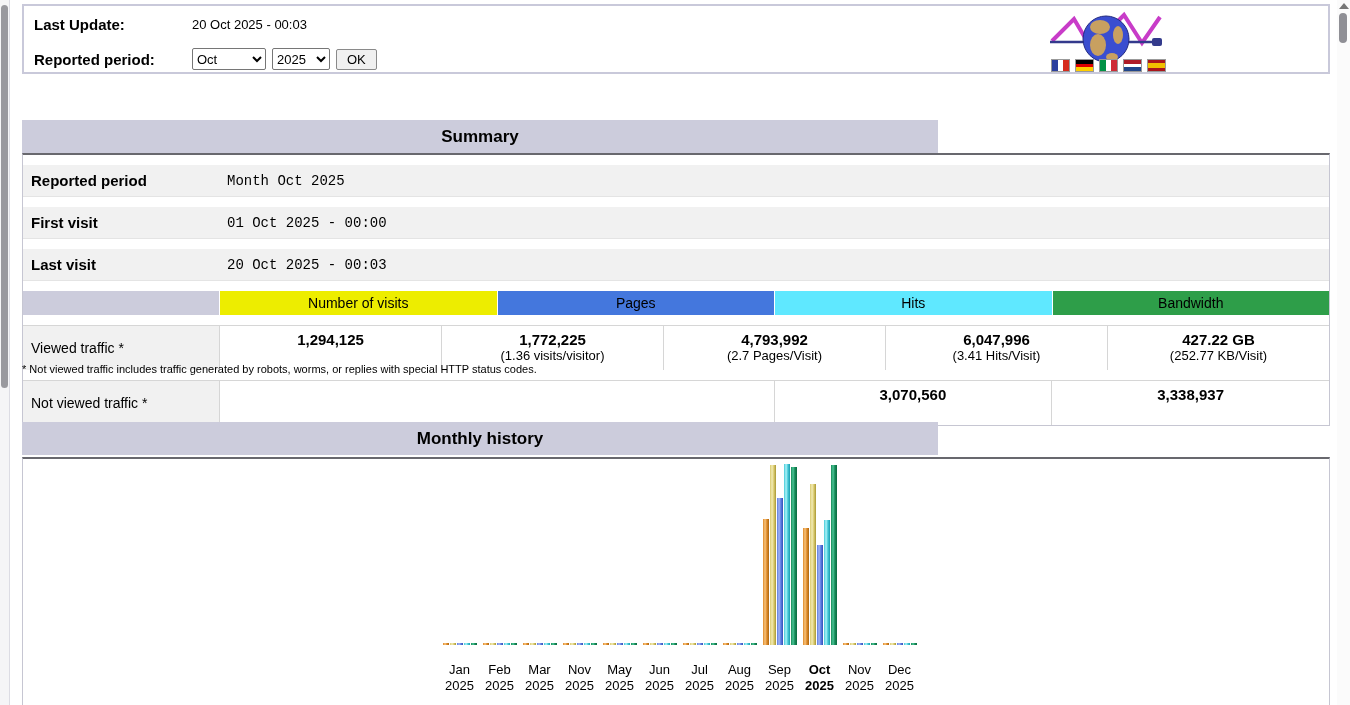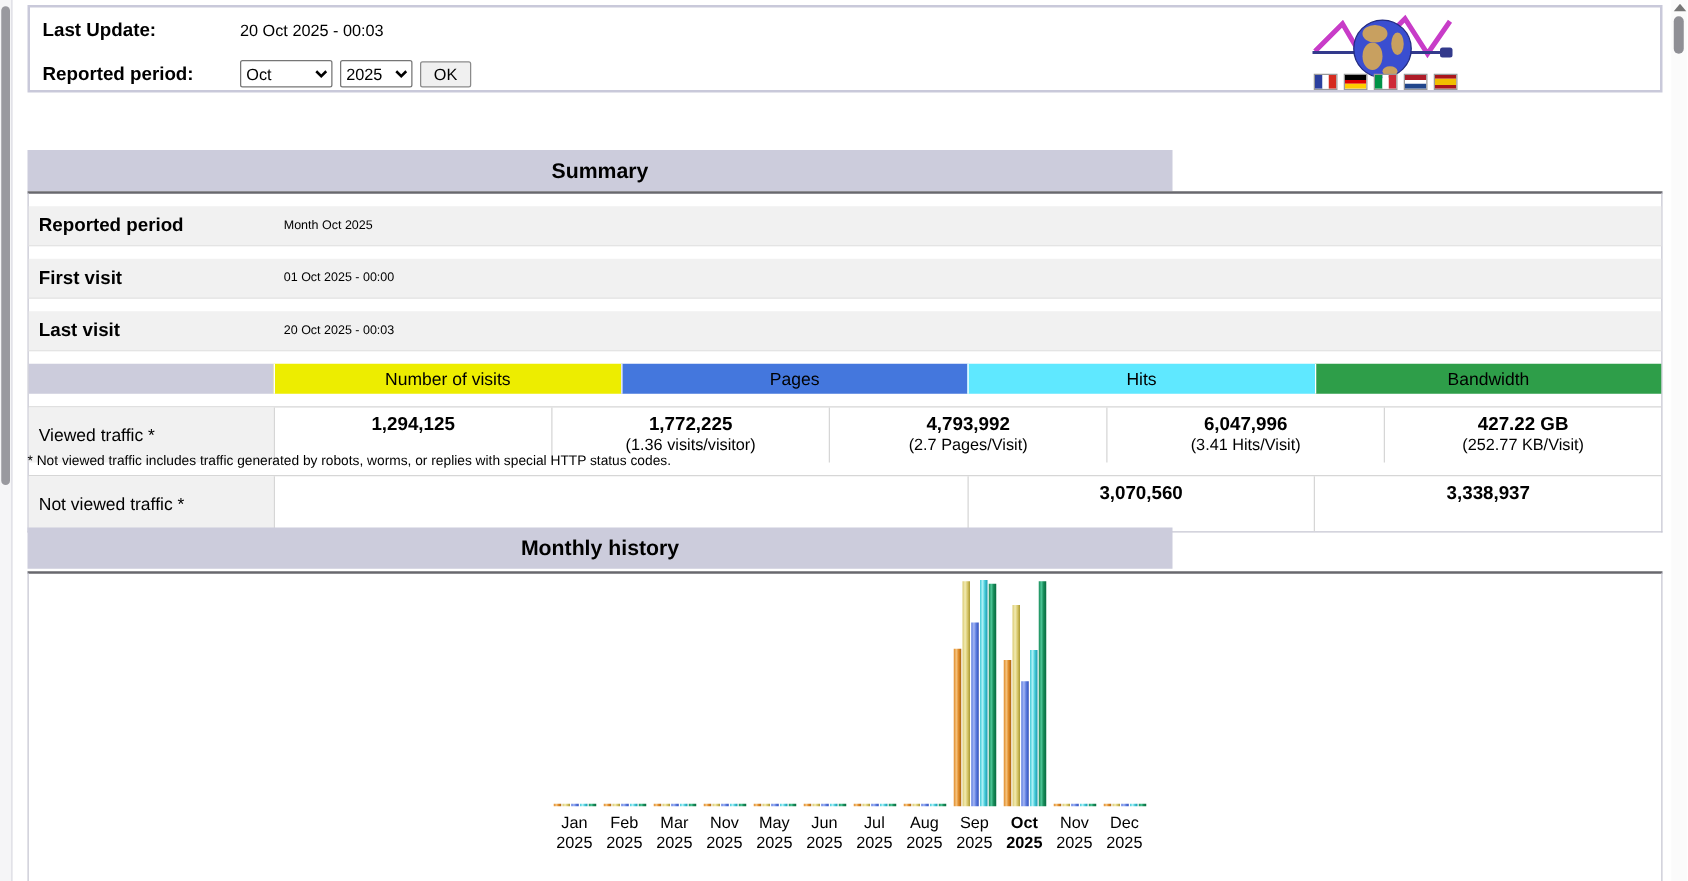--- a/index.html
+++ b/index.html
@@ -49,21 +49,21 @@
   .bar-summary { top:120px; }
   .bar-monthly { top:422px; }
 
   
   .sumtable { position:absolute; left:22px; top:153px; width:1308px;
     border-top:2px solid #68686e; border-left:1px solid #c6c6d2;
     border-right:1px solid #c6c6d2; border-bottom:1px solid #c6c6d2; background:#fff; }
   .srow { display:flex; width:100%;margin-top:10px; }
   .inforow { background:#f1f1f1; height:32px; align-items:center; border-bottom:1px solid #e4e4e4; }
   .inforow .ilabel { width:196px; padding-left:8px; font-weight:bold; font-size:15px; }
-  .inforow .ivalue { font-size:10px; padding-left:8px; }
+  .inforow .ivalue { font-size:14px; padding-left:8px;font-family:Liberation Mono, monospace; }
   .hdrrow { height:24px; }
   .hdrrow .corner { width:196px; background:#ccccdc; }
   .hdrrow .hcell { flex:1; display:flex; align-items:center; justify-content:center;
     font-size:14px; border-left:1px solid #fff; }
   .datarow { border-top:1px solid #d6d6d6; }
   .datarow .rlabel { width:196px; background:#f1f1f1; font-size:14px;
     display:flex; align-items:center; padding-left:8px; }
   .vcell { flex:1; border-left:1px solid #d6d6d6; display:flex; flex-direction:column;
     align-items:center; padding:5px 0; min-height:44px; }
   .vcell .main { font-weight:bold; font-size:15px; }
@@ -72,21 +72,21 @@
   .footnote { position:absolute; left:22px; top:363px; font-size:11px; }
 
   
   .chartbox { position:absolute; left:22px; top:457px; width:1308px; height:248px;
     border-top:2px solid #68686e; border-left:1px solid #c6c6d2;
     border-right:1px solid #c6c6d2; background:#fff; overflow:hidden; }
   .months { position:absolute; left:417px; top:0; display:flex; gap:1px; }
   .month-col { width:39px; display:flex; flex-direction:column; align-items:center; }
   .bars { height:186px; display:flex; align-items:flex-end; gap:1px; }
   .bar { width:6px; }
-  .mlabel { margin-top:5px; font-size:13px; line-height:16px; text-align:center; }
+  .mlabel { margin-top:17px; font-size:13px; line-height:16px; text-align:center; }
   .mlabel.hl { font-weight:bold; }
 </style>
 </head>
 <body>
 
 <div id="page">
 
   <div class="left-scroll">
     <div class="thumb"></div>
   </div>

